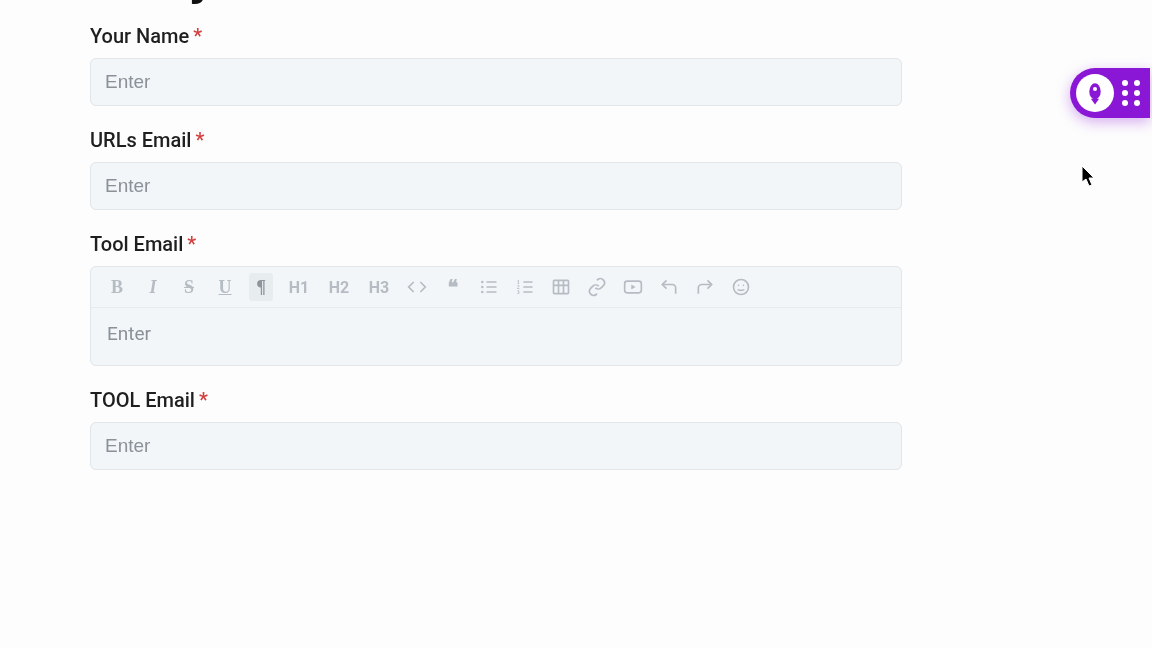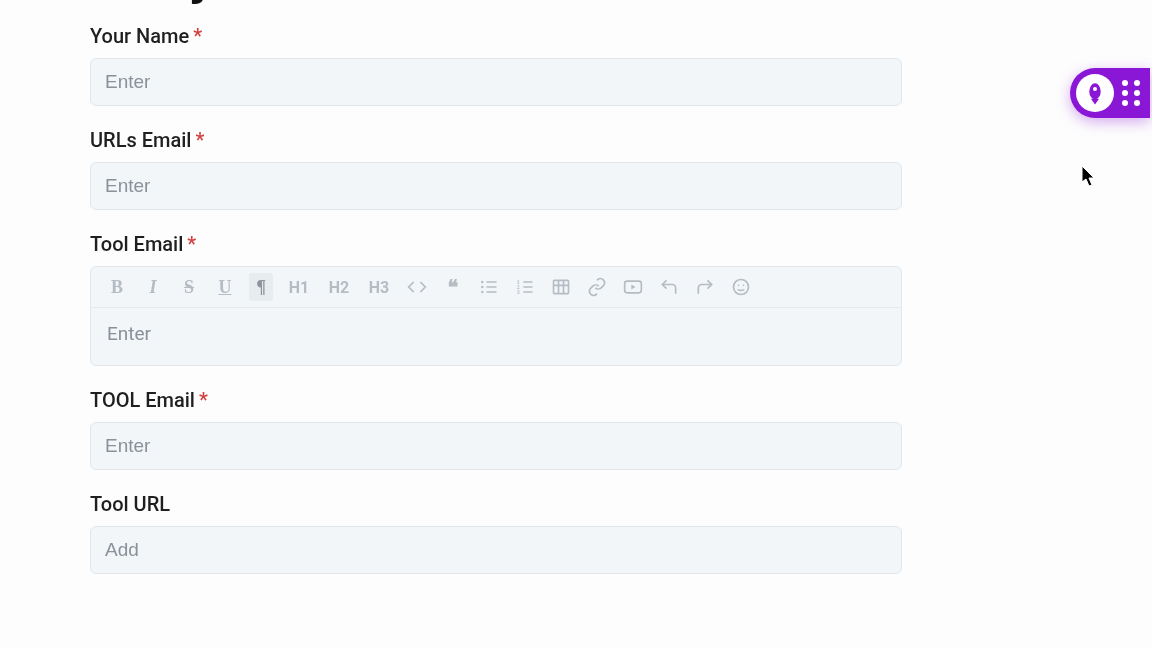--- a/index.html
+++ b/index.html
@@ -246,27 +246,20 @@
     </div>
 
     <div class="field-block">
       <div class="label">
         <span>TOOL Email</span>
         <span class="required">*</span>
       </div>
       <input class="text-input" type="text" placeholder="Enter" style="">
     </div>
 
-    <div class="field-block">
-      <div class="label">
-        <span>Tool URL</span>
-        <span class="required"></span>
-      </div>
-      <input class="text-input" type="text" placeholder="Add" style="">
-    </div>
   </div>
 
   <div class="widget">
     <div class="widget-circle">
       <svg class="fish-svg" viewBox="0 0 64 64">
         <ellipse cx="32" cy="28" rx="14" ry="20" fill="#8a17d6"></ellipse>
         <path d="M22 46 L32 60 L42 46 Z" fill="#8a17d6"></path>
         <circle cx="32" cy="22" r="5" fill="#fff"></circle>
       </svg>
     </div>

